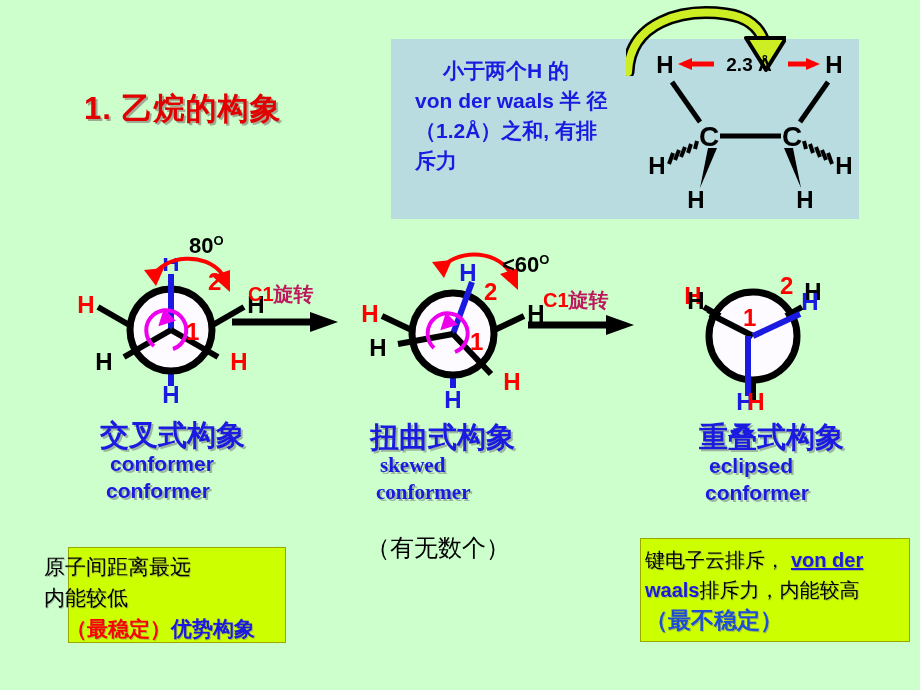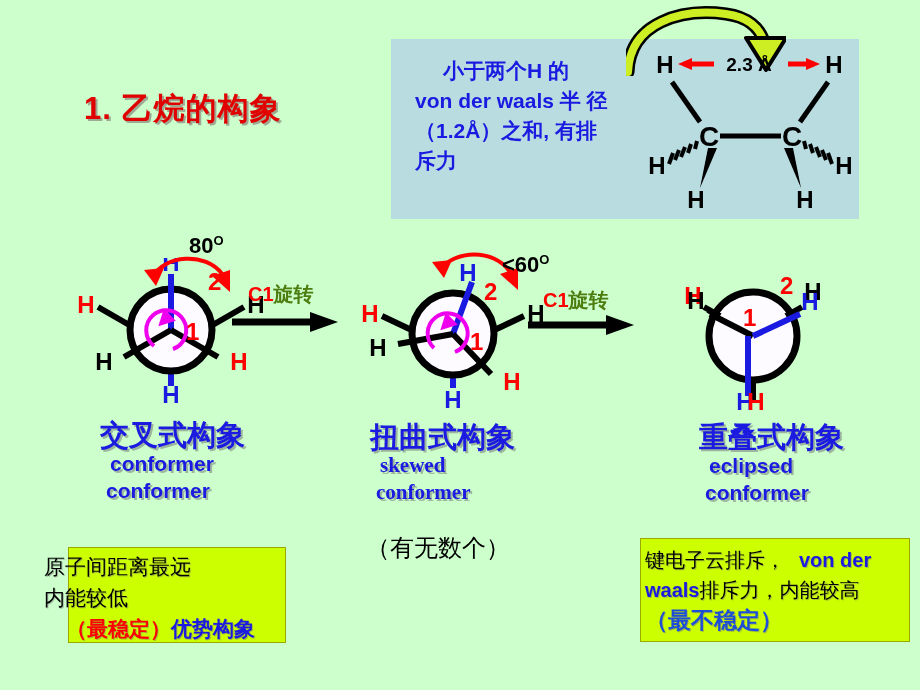--- a/index.html
+++ b/index.html
@@ -39,21 +39,21 @@
   #ethane{left:648px;top:48px;}
 
   
   .newman{position:absolute;}
 
   
   .rot-label{
     font-size:20px;font-weight:bold;white-space:nowrap;
   }
   .rot-label .c1{color:#ff0000;}
-  .rot-label .zh{color:#4d7c0f;font-family:Liberation Mono, monospace;}
+  .rot-label .zh{color:#be185d;font-family:Liberation Mono, monospace;}
 
   
   .caption{
     text-align:left;color:#1a1ae0;font-weight:bold;
     text-shadow:2px 2px 0 rgba(110,110,110,.5);
   }
   .caption .zh{font-size:29px;display:block;line-height:30px;text-align:right;}
   .caption .en1{font-size:21px;display:block;line-height:27px;text-indent:10px;}
   .caption .en2{font-size:21px;display:block;line-height:27px;text-indent:6px;}
 
@@ -309,16 +309,16 @@
 
 <div class="abs ybox" id="ybox-left"></div>
 <div class="abs" id="ytext-left">
   <span style="display:block;">原子间距离最远</span>
   <span style="display:block;">内能较低</span>
   <span class="l3"><span class="red">（最稳定）</span><span class="blue">优势构象</span></span>
 </div>
 
 <div class="abs ybox" id="ybox-right"></div>
 <div class="abs" id="ytext-right">
-  <span style="display:block;"><span>键电子云排斥，</span><span class="blue" style="margin-left:14px;">von der</span></span>
+  <span style="display:block;"><span>键电子云排斥，</span><span class="blue" style="margin-left:6px;text-decoration:underline;">von der</span></span>
   <span style="display:block;"><span class="blue">waals</span><span>排斥力，内能较高</span></span>
   <span class="l3 red">（最不稳定）</span>
 </div>
 
 </body></html>

